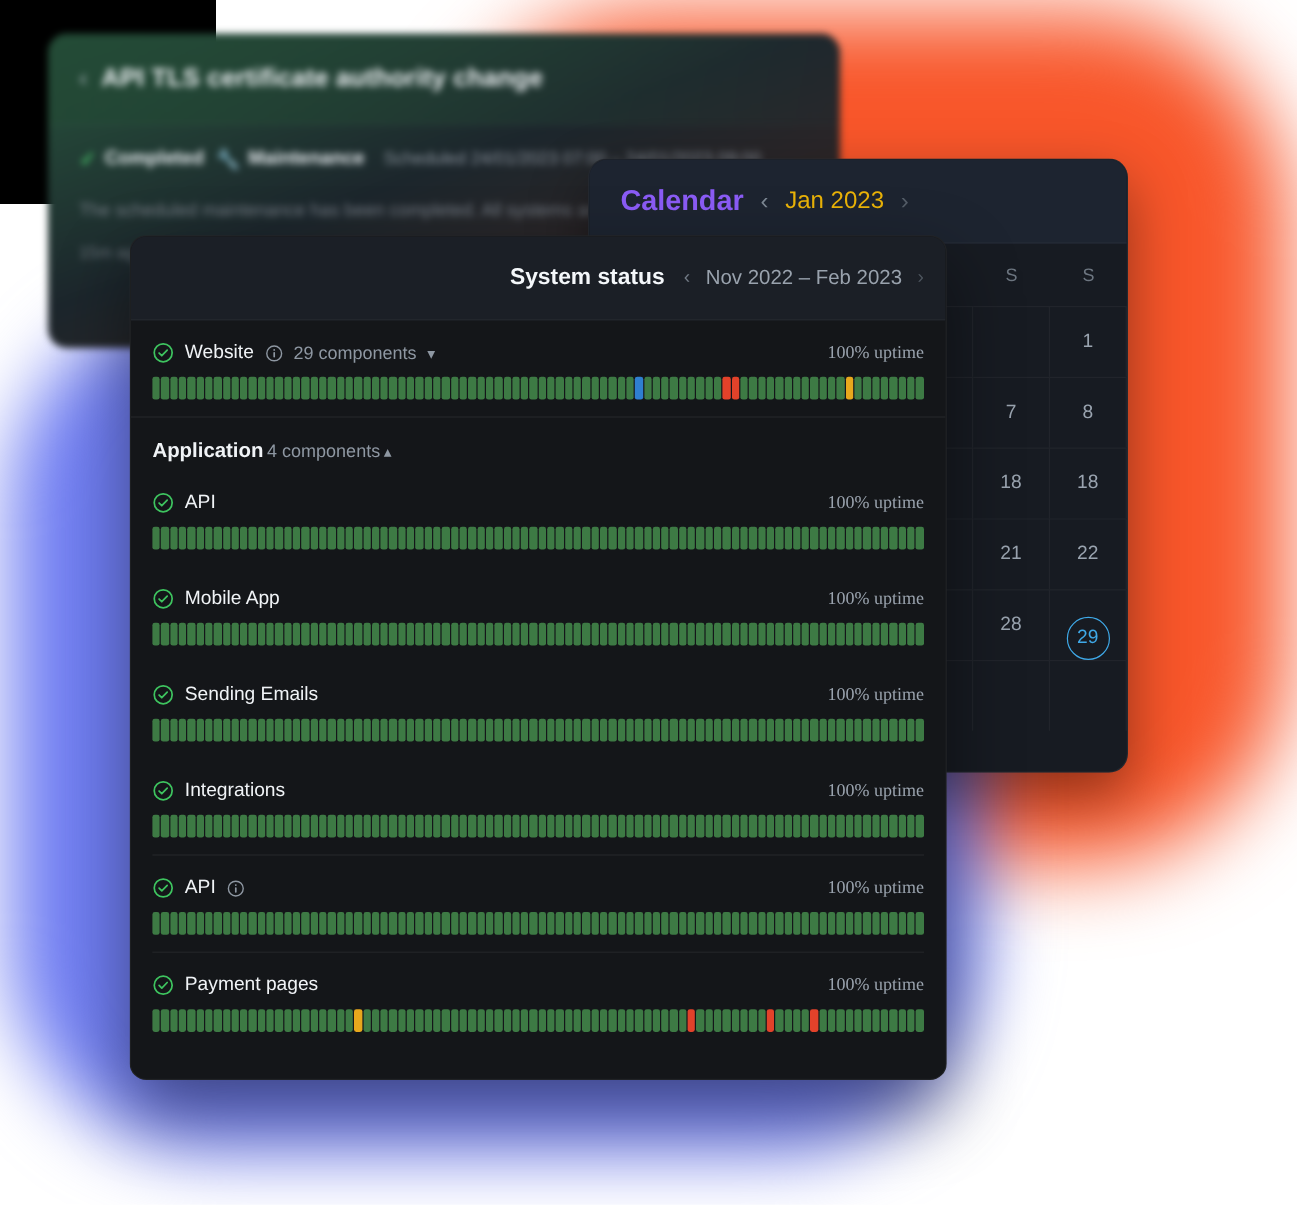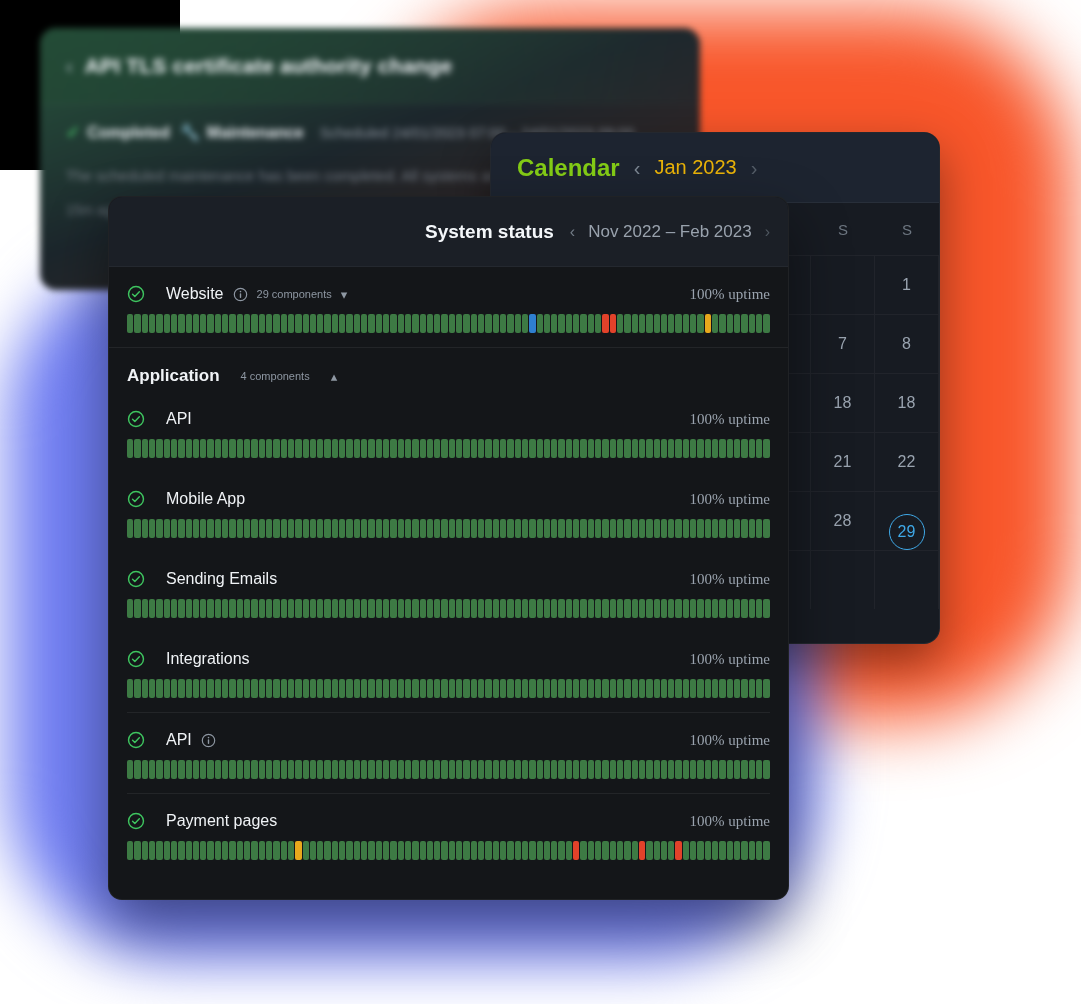--- a/index.html
+++ b/index.html
@@ -68,21 +68,21 @@
     background:#171b22;
     border:1px solid rgba(255,255,255,.06);
     overflow:hidden;
     box-shadow: 0 20px 48px rgba(0,0,0,.42);
   }
   .cal-head {
     height:70px; display:flex; align-items:center; gap:14px; padding:0 26px;
     background:#1d2430;
     border-bottom:1px solid rgba(255,255,255,.05);
   }
-  .cal-title { color:#84cc16; font-size:24px; font-weight:700; }
+  .cal-title { color:#8b5cf6; font-size:24px; font-weight:700; }
   .cal-nav { display:flex; align-items:center; gap:14px; }
   .cal-arrow { color:#7d8894; font-size:20px; line-height:1; }
   .cal-arrow.dim { color:#545d68; }
   .cal-month { color:#eab308; font-size:20px; }
   .cal-grid { display:grid; grid-template-columns:repeat(7,1fr); }
   .cal-dow {
     height:52px; display:flex; align-items:center; justify-content:center;
     color:#6d7681; font-size:15px;
   }
   .cal-cell {
@@ -118,35 +118,35 @@
   .range-arrow { color:#737c87; font-size:16px; line-height:1; }
   .range-arrow.dim { color:#4e565f; }
   .range-text { color:#99a2ad; font-size:17px; }
   .row { padding:18px 18px 14px 18px; }
   .row-top {
     display:flex; align-items:center; gap:9px; margin-bottom:11px;
   }
   .check {
     width:18px; height:18px; flex:0 0 18px; display:block;
   }
-  .row-label { color:#f0f3f6; font-size:16px; font-weight:500;margin-left:12px; }
-  .components { color:#8e97a2; font-size:11px; }
+  .row-label { color:#f0f3f6; font-size:16px; font-weight:500; }
+  .components { color:#8e97a2; font-size:15px; }
   .chev { color:#8e97a2; font-size:13px; line-height:1; }
   .info-ico { width:15px; height:15px; display:block; }
   .uptime { margin-left:auto; color:#9aa3ae; font-size:15px;font-family:Liberation Serif, serif; }
 
   .bars { display:flex; gap:1px; height:19px; }
   .bar { flex:1 1 auto; border-radius:2px; background:#3d7a44; }
   .bar.blue { background:#2f7fd0; }
   .bar.red  { background:#e2422a; }
   .bar.yellow { background:#e8a81d; }
 
   .group-head {
     padding:18px 18px 6px 18px;
-    display:flex; align-items:center; gap:21px;
+    display:flex; align-items:center; gap:3px;
   }
   .group-name { color:#f0f3f6; font-size:17px; font-weight:600; }
 
   .divider { height:1px; background:rgba(255,255,255,.065); }
   .divider.inset { margin-left:18px; margin-right:18px; }
   .sub-row { padding-left:18px; }
 </style>
 </head>
 <body>
 

